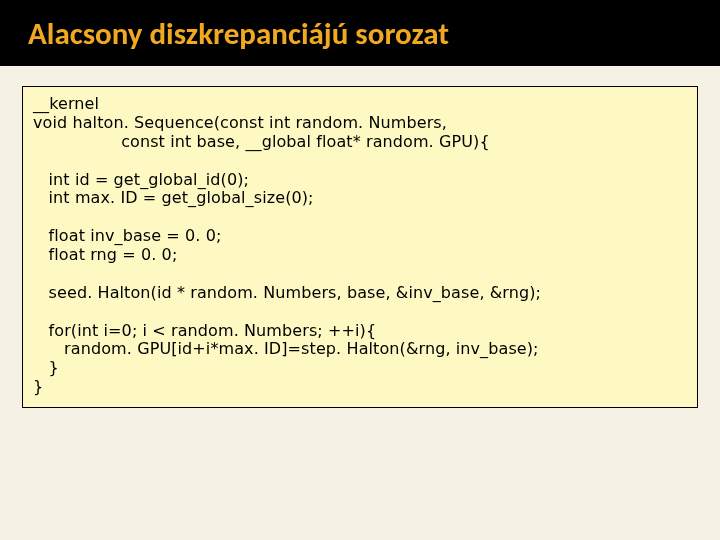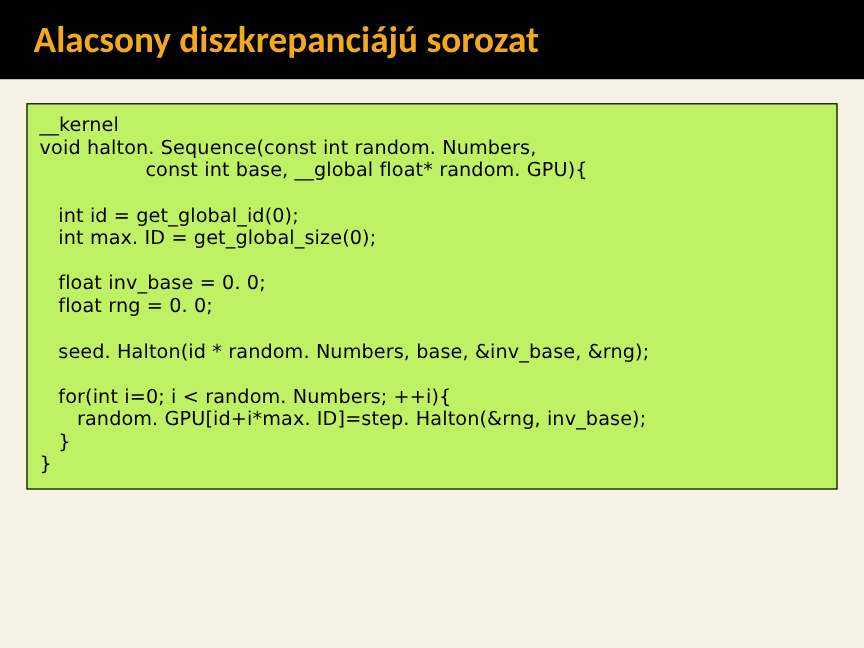--- a/index.html
+++ b/index.html
@@ -25,21 +25,21 @@
   .title {
     color: #f0a920;
     font-family: "Segoe UI", "Calibri", Arial, sans-serif;
     font-size: 31px;
     font-weight: 600;
     margin: 0;
   }
   .code-box {
     margin: 20px 22px 0 22px;
     border: 1.5px solid #000;
-    background: #bef264;
+    background: #fef9c3;
     padding: 8px 10px 10px 10px;
     box-sizing: border-box;
   }
   .code {
     font-family: "Verdana", "DejaVu Sans", Arial, sans-serif;
     font-size: 16px;
     line-height: 1.18;
     white-space: pre;
     color: #000;
     margin: 0;

